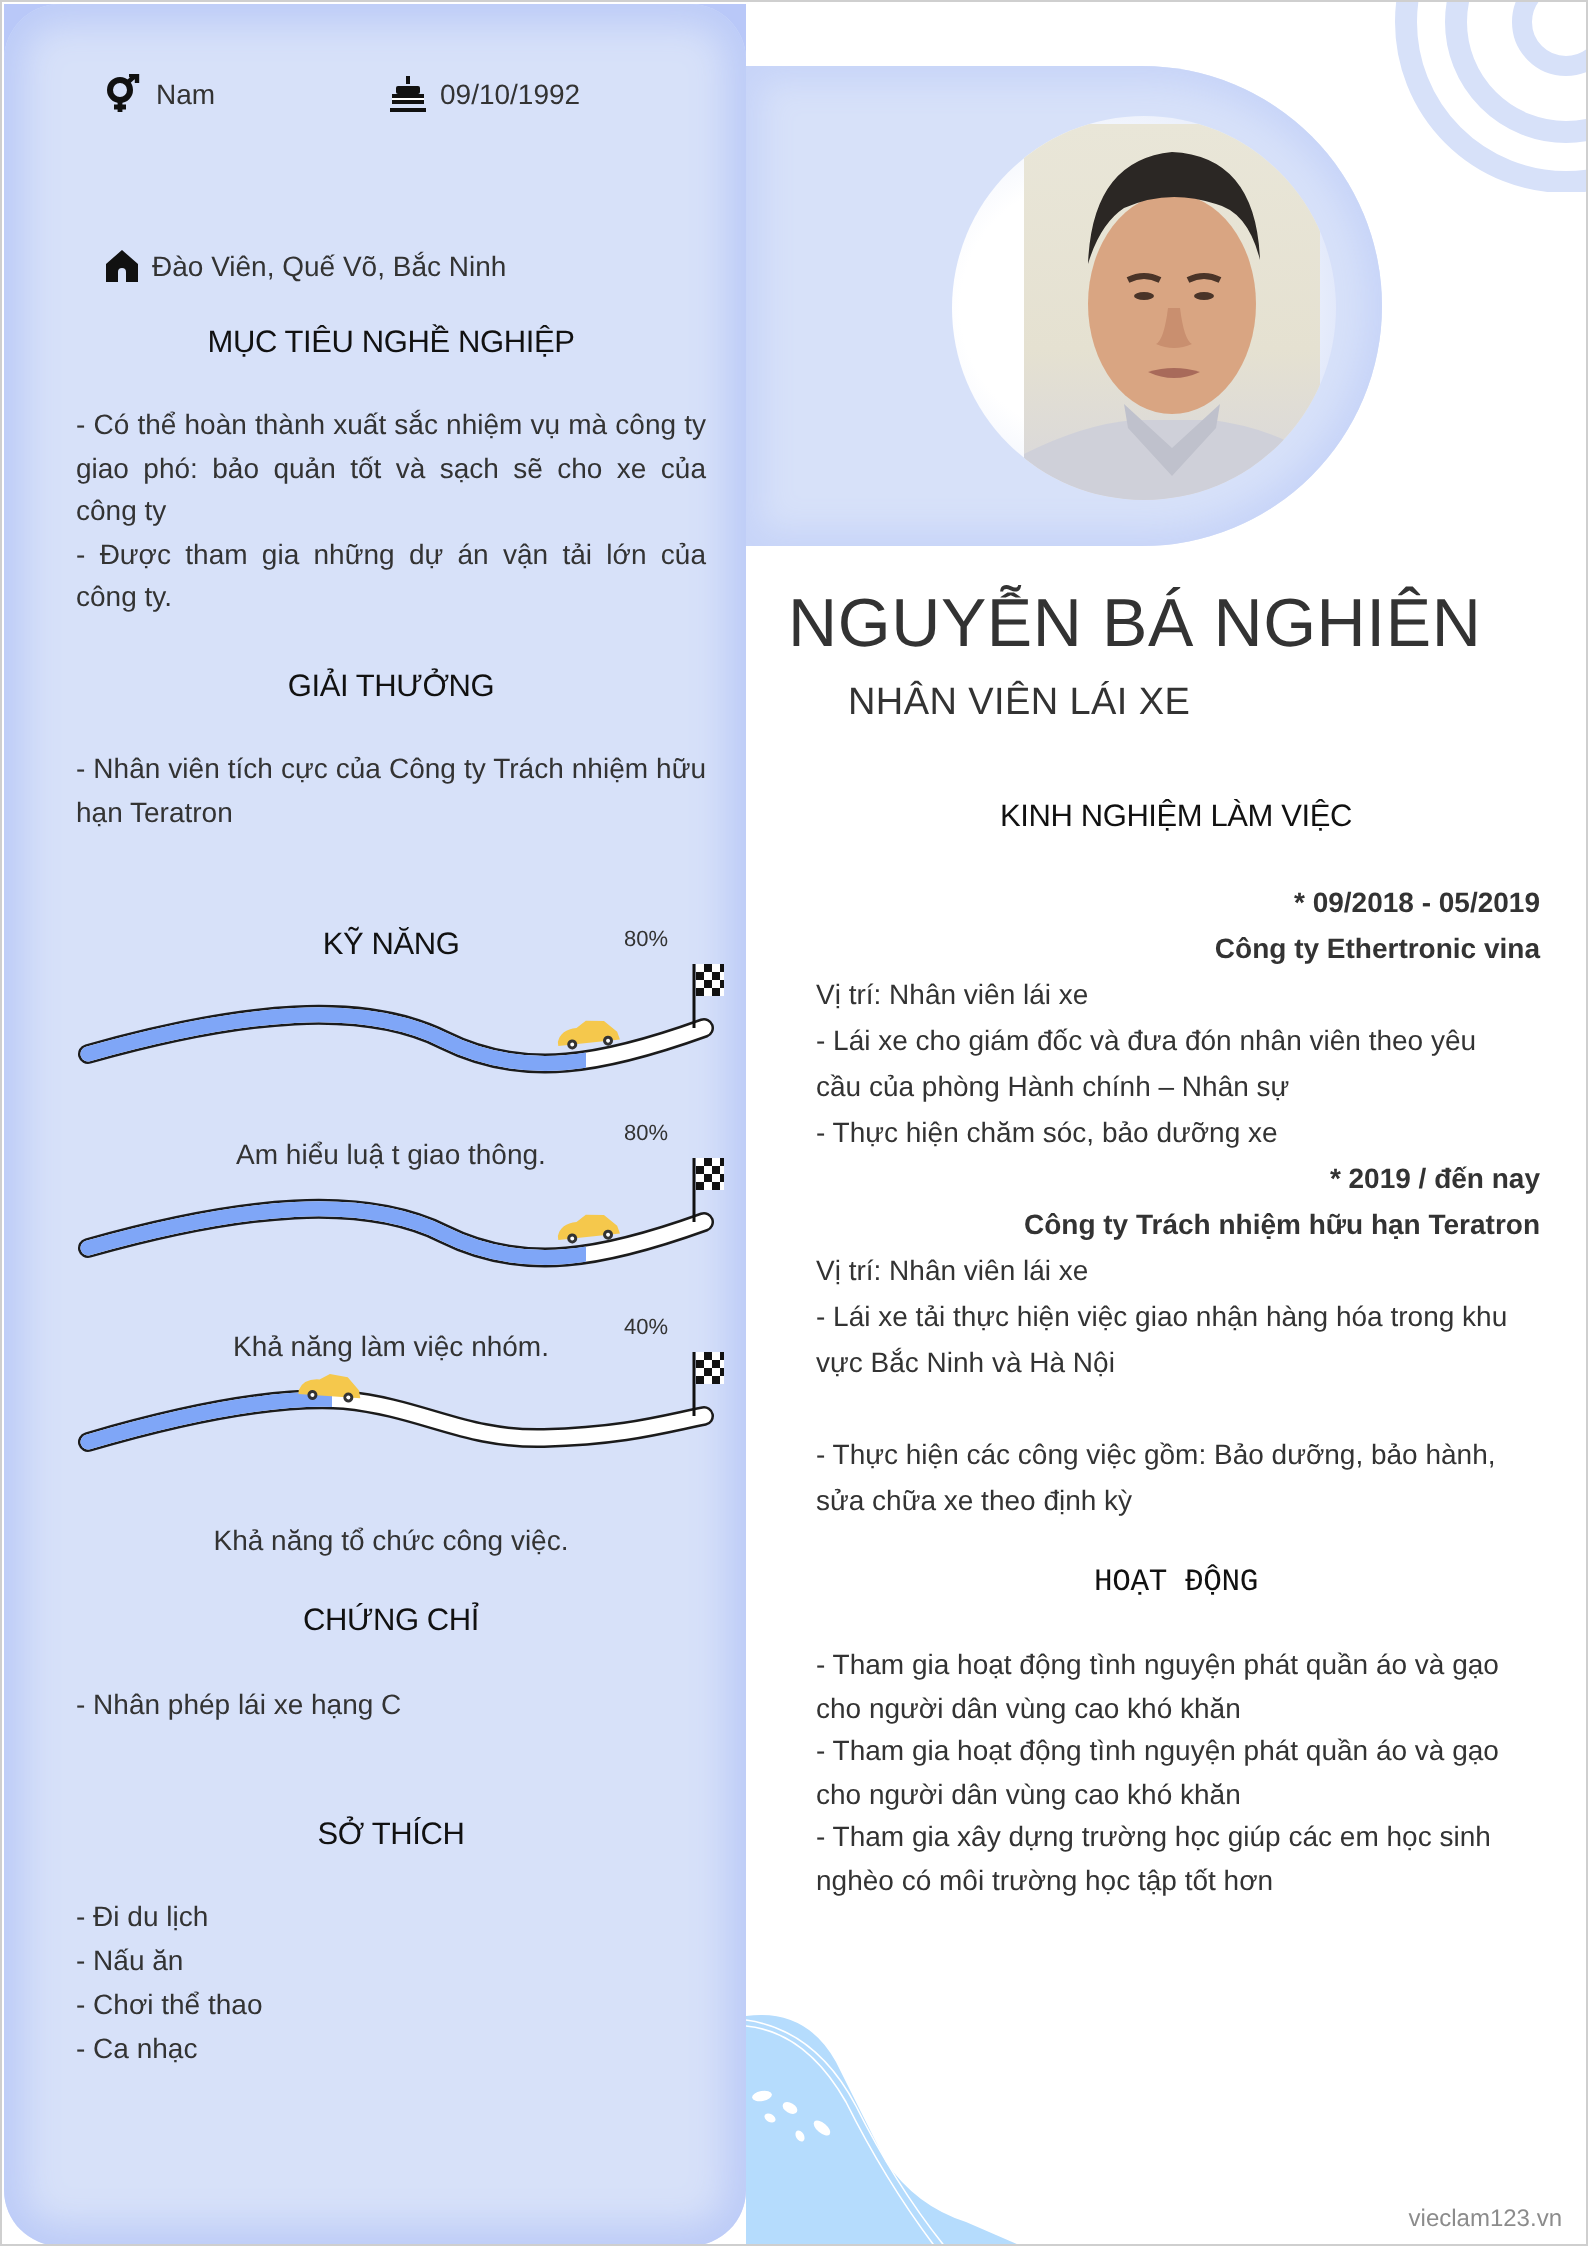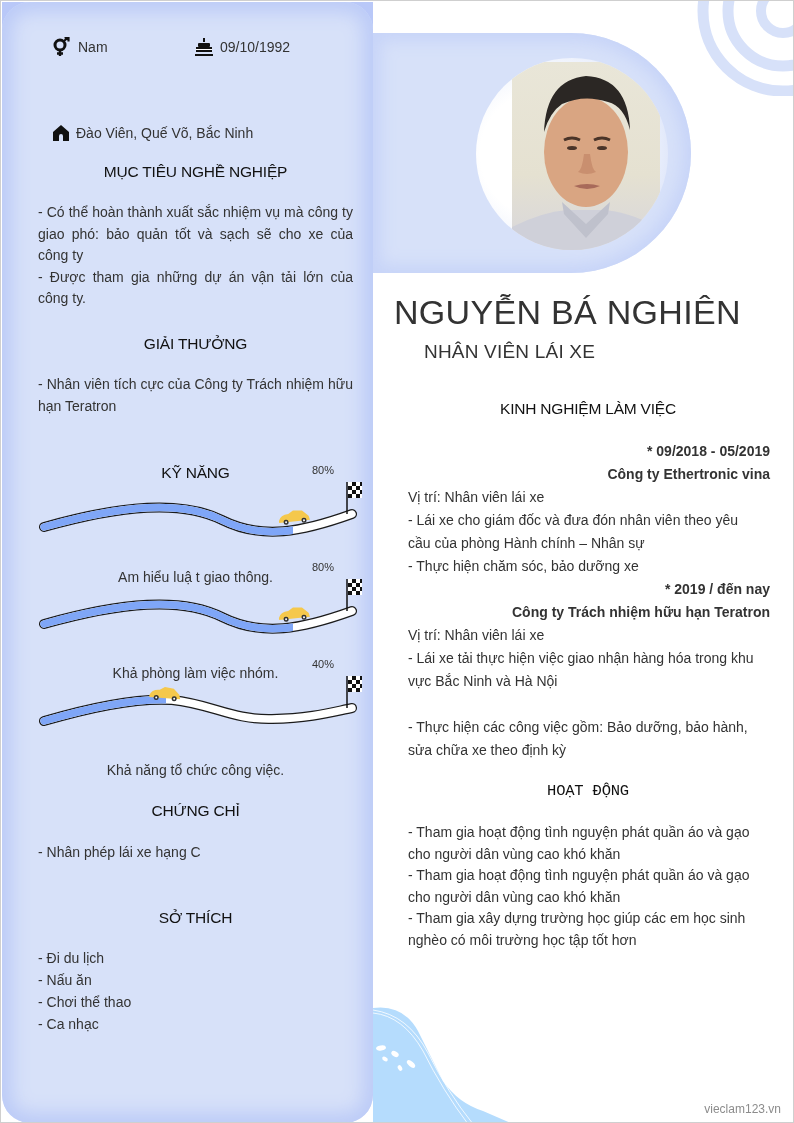--- a/index.html
+++ b/index.html
@@ -178,21 +178,21 @@
           </g>
           <g transform="translate(276,52) rotate(-6)">
             <path d="M0 9 Q2 3 10 3 L15 0 L24 1 L30 7 L31 11 L0 11 Z" fill="#f5c84c"></path>
             <circle cx="7" cy="11" r="2.5" fill="#333"></circle>
               <circle cx="25" cy="11" r="2.5" fill="#333"></circle>
             <circle cx="7" cy="11" r="1" fill="#fff"></circle>
               <circle cx="25" cy="11" r="1" fill="#fff"></circle>
           </g>
         </svg>
       </div>
-      <div class="skill-label" style="top:663px;">Khả phòng làm việc nhóm.</div>
+      <div class="skill-label" style="top:663px;">Khả năng làm việc nhóm.</div>
 
       <div class="skill-block" style="top:652px; left:-36px;">
         <span class="skill-pct" style="left:310px; top:4px;">40%</span>
         <svg width="360" height="90" viewBox="0 0 360 90" style="position:absolute;left:0;top:0;">
           <defs>
             <clipPath id="c3">
                 <rect x="0" y="0" width="164" height="90"></rect>
               </clipPath>
           </defs>
           <path d="M42 67 C100 50, 140 44, 170 46 C210 50, 230 66, 270 65 C310 64, 330 58, 350 54" fill="none" stroke="#1b1b1b" stroke-width="10" stroke-linecap="round"></path>

